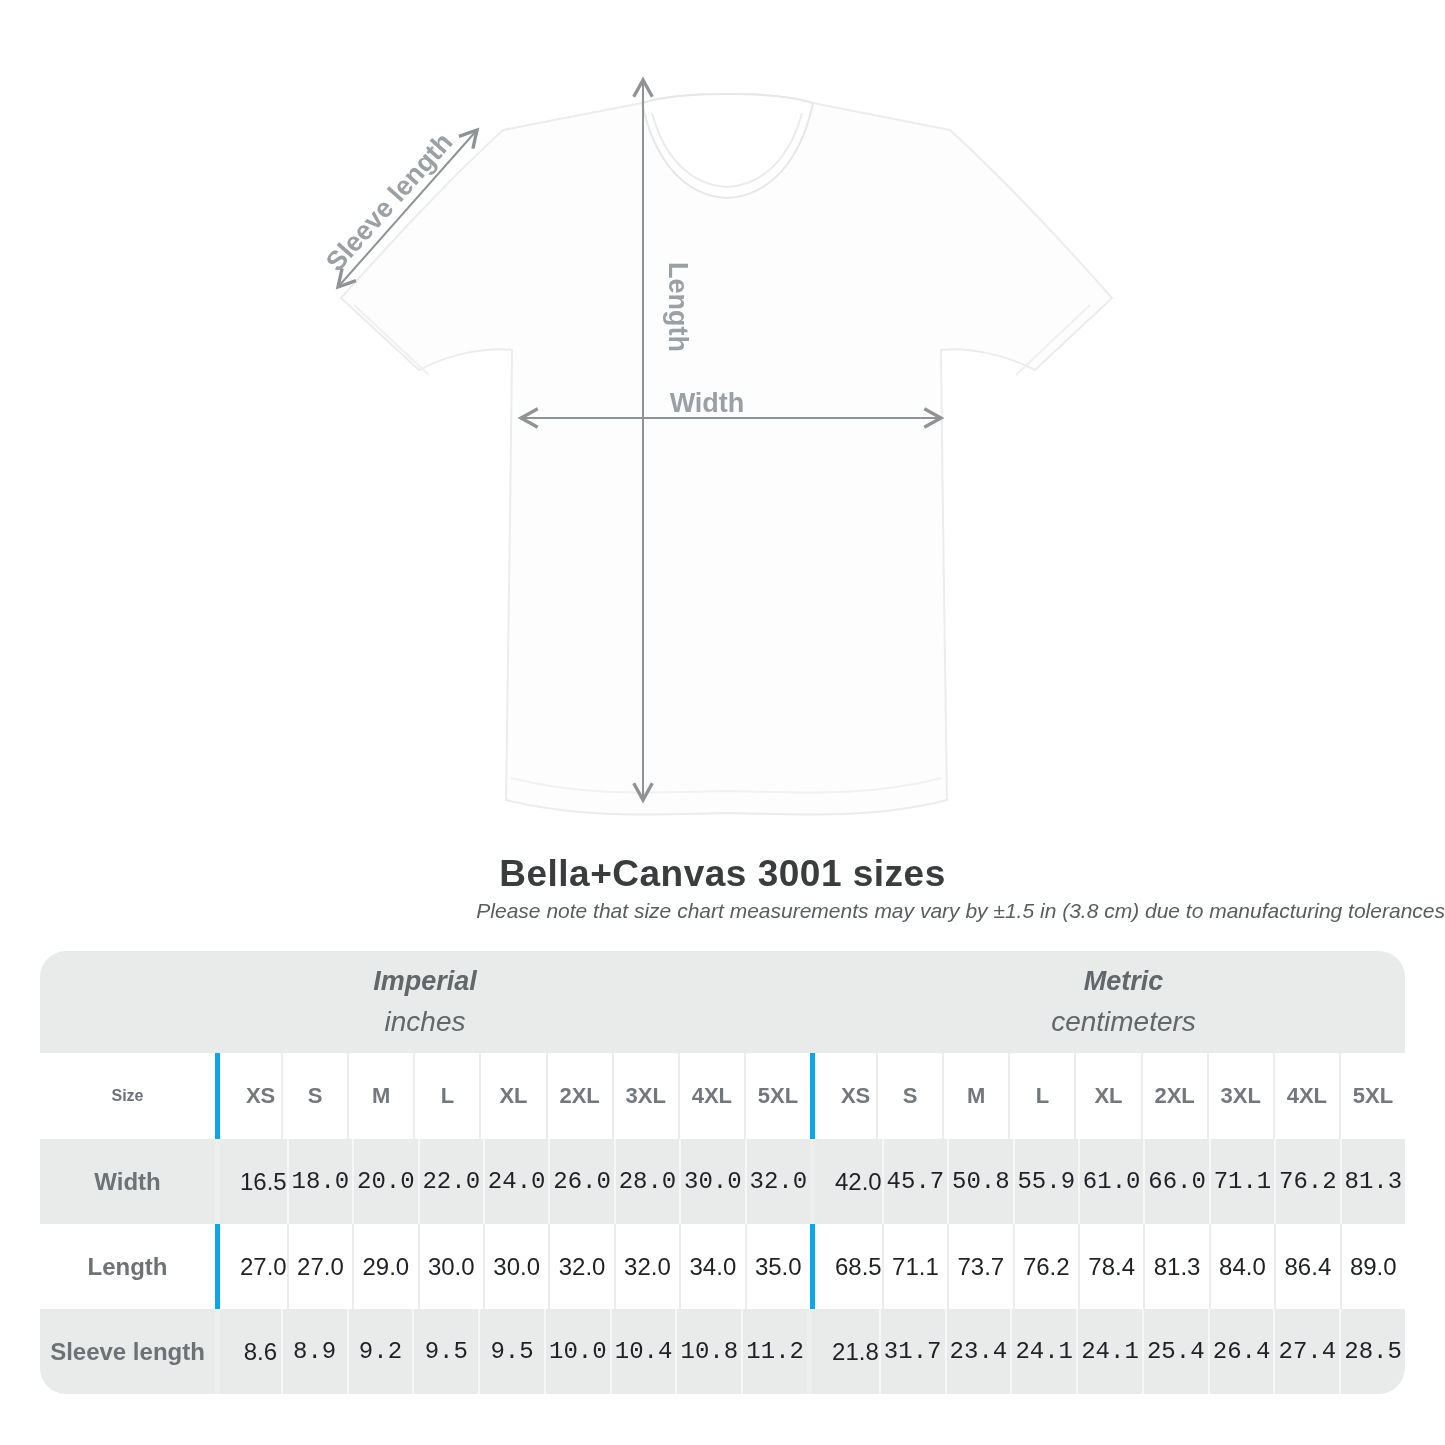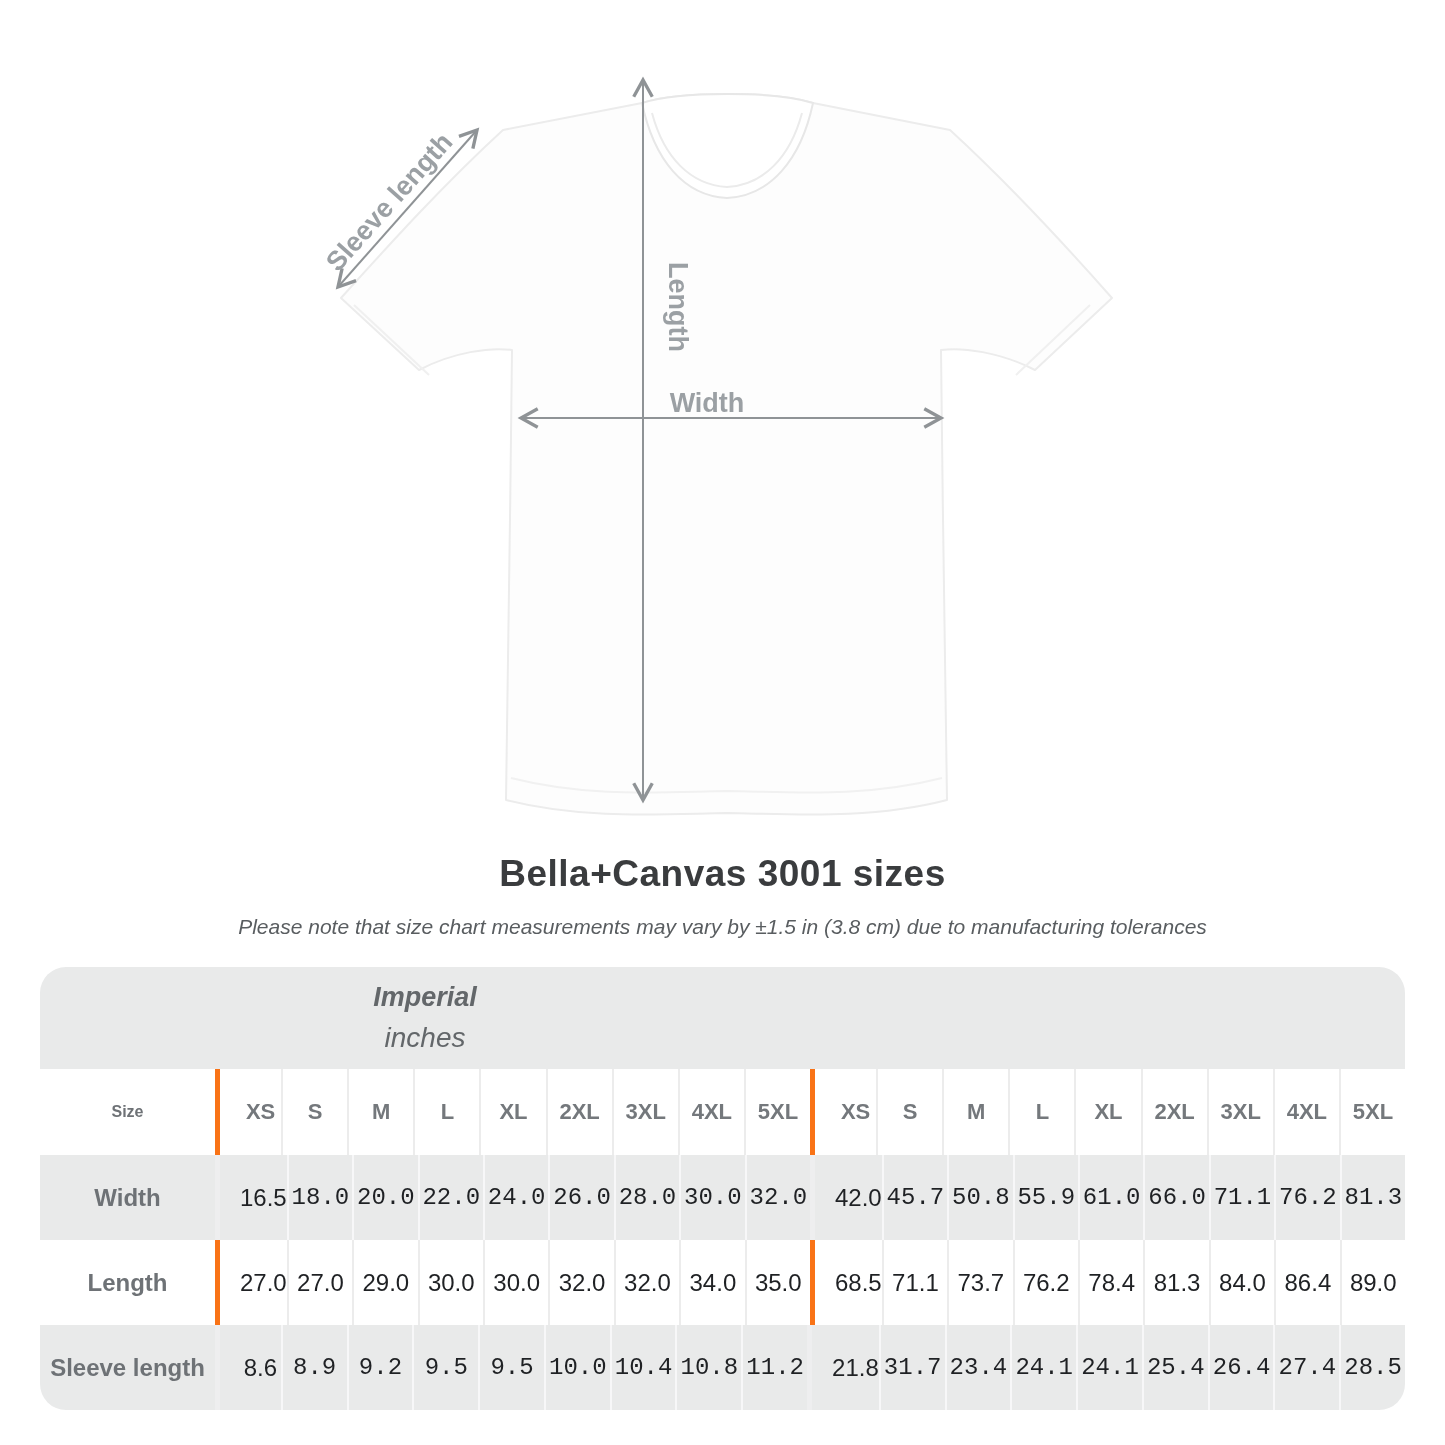--- a/index.html
+++ b/index.html
@@ -15,22 +15,22 @@
   .diagram svg { position:absolute; inset:0; }
 
   
   .heading { text-align:center; }
   .heading h1 {
     margin-top:10px;
     font-size:37px; line-height:1; font-weight:bold; color:#3a3c3e;
     letter-spacing:0.5px;
   }
   .heading .note {
-    margin-top:24px;
-    font-size:21px; line-height:1; font-style:italic; color:#595d60;
+    margin-top:8px;
+    font-size:21px; line-height:1; font-style:italic; color:#595d60;text-align:right;
   }
 
   
   .size-table {
     margin:30px 40px 0 40px;
     width:1365px;
     border-radius:26px;
     overflow:hidden;
   }
   .trow {
@@ -57,21 +57,21 @@
 
   
   .drow { height:85px; }
   .drow .row-label { font-size:24px; font-weight:bold; color:#6e7276; }
   .drow .val { font-size:24px; color:#1f2124; }
   .row-gray  { background:#e9eaea; }
   .row-white { background:#ffffff; }
 
   
   .sep        { border-left:2px solid #ececec; }
-  .sep-thick  { border-left:5px solid #f97316;padding-left:20px; }
+  .sep-thick  { border-left:5px solid #0ea5e9;padding-left:20px; }
   .row-gray .sep       { border-left-color:#f7f7f8;font-family:Liberation Mono, monospace; }
   .row-gray .sep-thick { border-left-color:#eeeeef; }
 </style>
 </head>
 <body>
 
 <div class="diagram">
   <svg viewBox="0 0 1445 845" width="1445" height="845">
     <defs>
       <marker id="ah" viewBox="0 0 14 14" refX="12" refY="7" markerWidth="13" markerHeight="13" orient="auto-start-reverse">
@@ -122,20 +122,24 @@
   <h1>Bella+Canvas 3001 sizes</h1>
   <div class="note">Please note that size chart measurements may vary by ±1.5 in (3.8 cm) due to manufacturing tolerances</div>
 </div>
 
 <div class="size-table">
 
   <div class="trow band">
     <div class="cell band-cell-imperial">
       <div class="band-title">Imperial</div>
       <div class="band-unit">inches</div>
+    </div>
+    <div class="cell band-cell-metric">
+      <div class="band-title">Metric</div>
+      <div class="band-unit">centimeters</div>
     </div>
   </div>
 
   <div class="trow hdr">
     <div class="cell size-label">Size</div>
     <div class="cell sep-thick">XS</div>
     <div class="cell sep">S</div>
     <div class="cell sep">M</div>
     <div class="cell sep">L</div>
     <div class="cell sep">XL</div>

